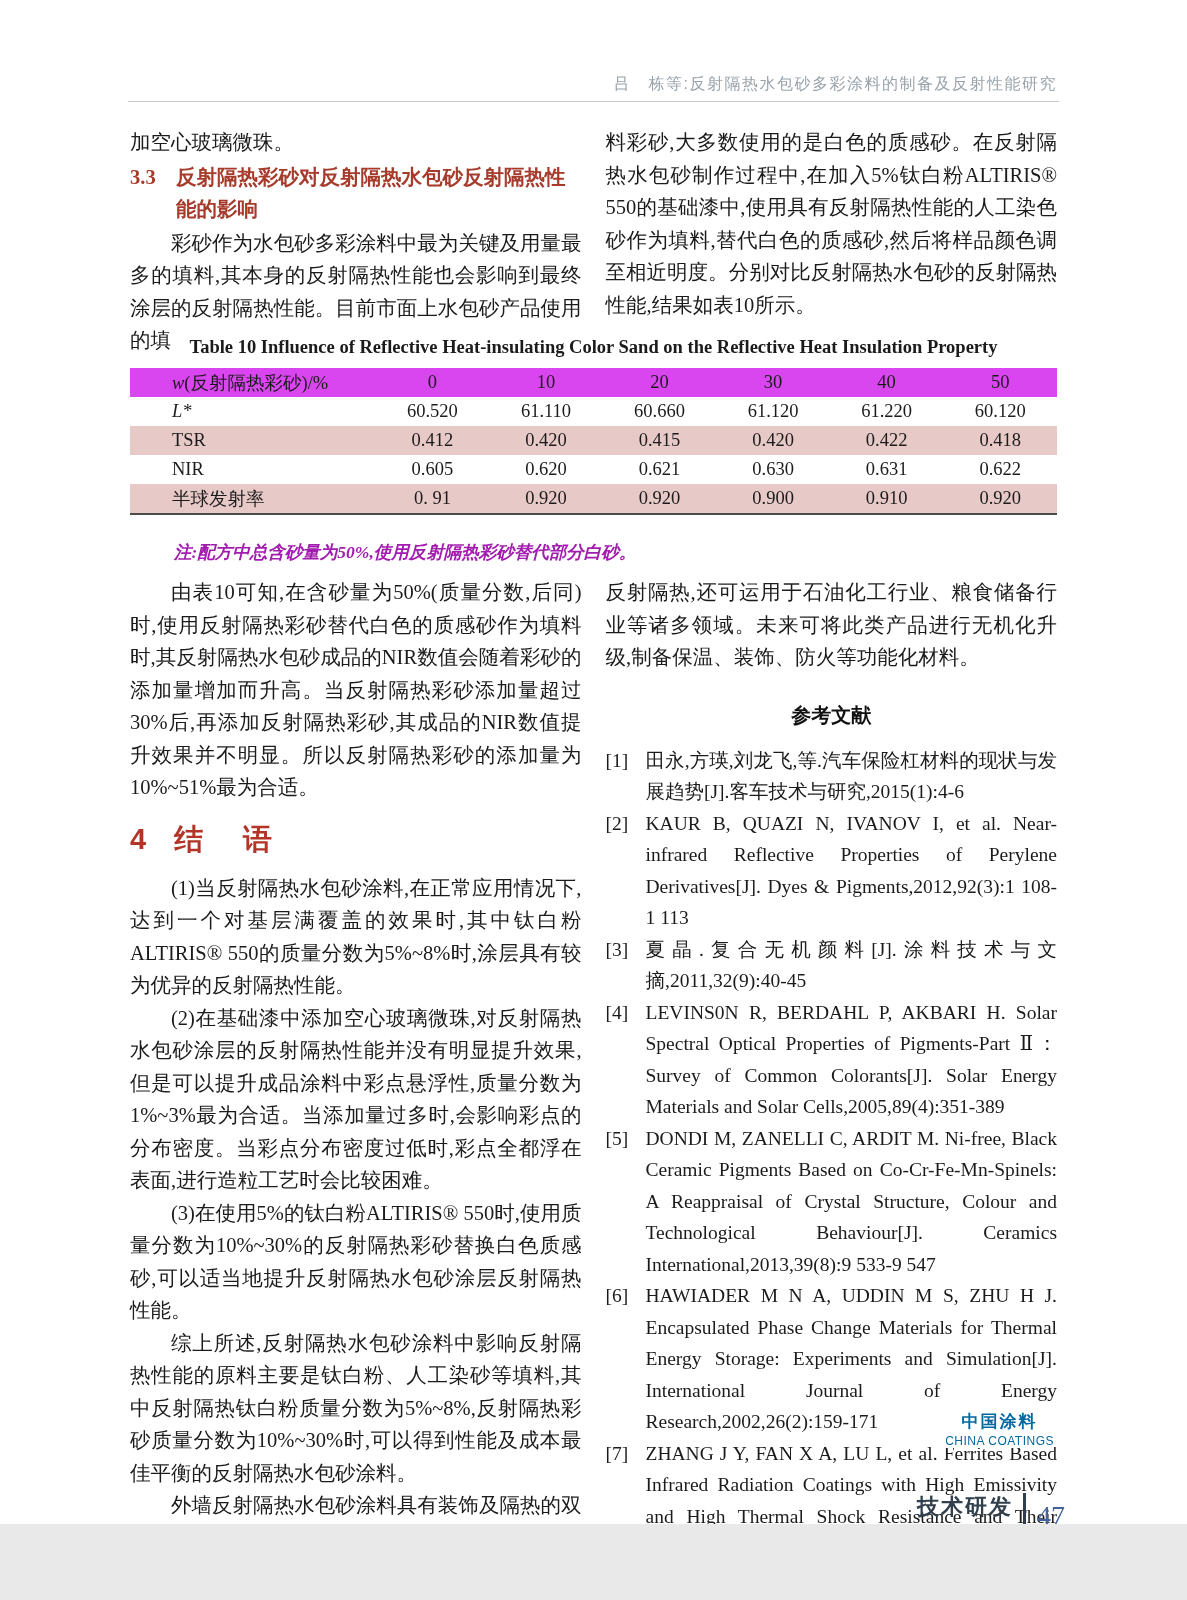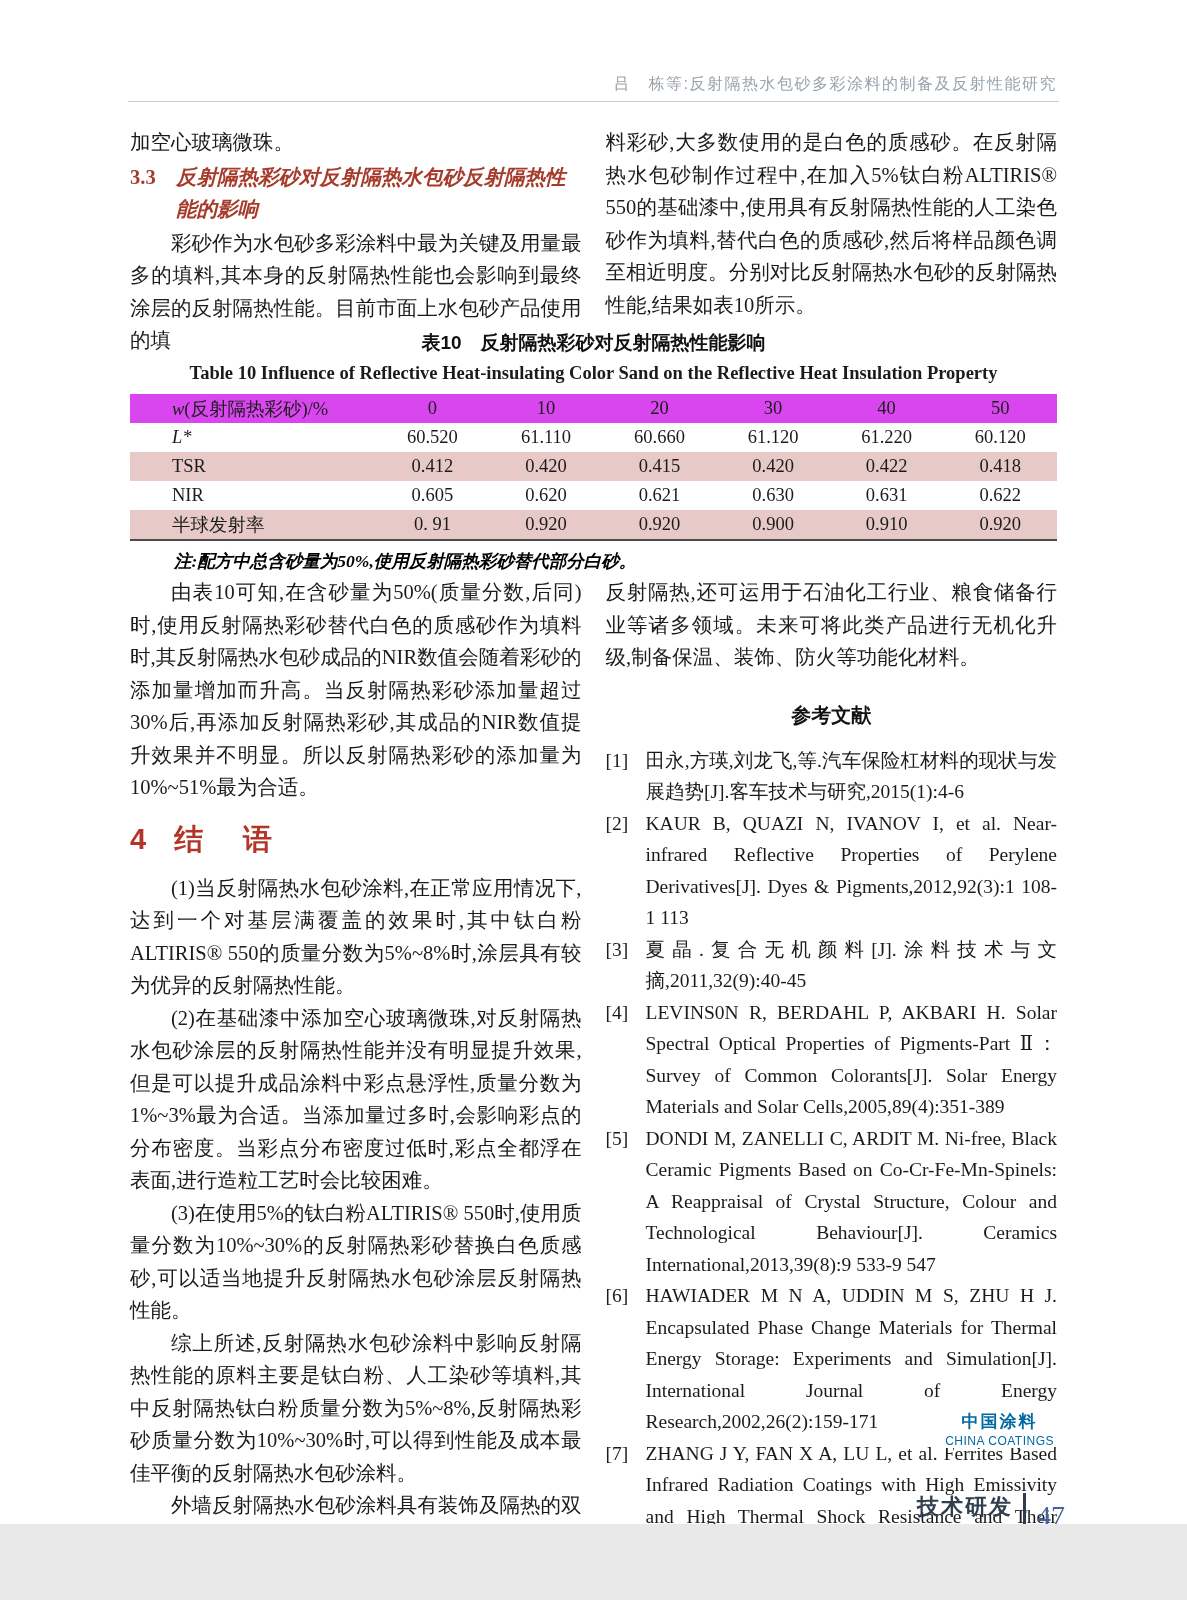--- a/index.html
+++ b/index.html
@@ -11,33 +11,33 @@
   .header-rule{position:absolute;top:101px;left:128px;right:128px;height:1px;background:#c9ced3;}
   
   .top-row{position:absolute;top:126px;left:130px;right:130px;display:flex;gap:24px;}
   .mid-row{position:absolute;top:576px;left:130px;right:130px;display:flex;gap:24px;}
   .col{flex:1 1 0;min-width:0;}
   p{margin:0;font-size:20.5px;line-height:32.5px;text-align:justify;}
   p.indent{text-indent:2em;}
   
   .sec-heading{display:flex;color:#a63a2b;font-weight:bold;font-size:20.5px;line-height:32px;margin:2px 0;}
   .sec-heading .num{flex:0 0 46px;}
-  .sec-heading .txt{flex:1;font-style:italic;}
+  .sec-heading .txt{flex:1;}
   
   .table-block{position:absolute;top:330px;left:130px;right:130px;}
   .tbl-title-zh{text-align:center;font-weight:bold;font-size:19px;color:#111;
         font-family:"Liberation Sans","DejaVu Sans",sans-serif;}
   .tbl-title-en{text-align:center;font-weight:bold;font-size:18.5px;margin:7px 0 10px;}
   table.data{width:100%;border-collapse:collapse;table-layout:fixed;font-size:18.5px;border-bottom:2px solid #4c4c4c;}
   table.data th,table.data td{height:29px;padding:0;font-weight:normal;text-align:center;}
   table.data th:first-child,table.data td:first-child{text-align:left;padding-left:42px;}
   table.data thead tr{background:#d946ef;}
   table.data tbody tr:nth-child(even){background:#e7c9c7;}
   .lbl-italic{font-style:italic;}
-  .tbl-note{margin-top:8px;padding-left:44px;color:#000000;font-size:17.5px;font-style:italic;font-weight:bold;}
+  .tbl-note{margin-top:25px;padding-left:44px;color:#a21caf;font-size:17.5px;font-style:italic;font-weight:bold;}
   
   .conclusion-heading{display:flex;align-items:baseline;color:#b23527;font-weight:bold;font-size:29px;
         margin:16px 0 12px;font-family:"Liberation Sans","DejaVu Sans",sans-serif;}
   .conclusion-heading .num{margin-right:28px;}
   .conclusion-heading .ct{letter-spacing:0.55em;}
   
   .refs-title{text-align:center;font-weight:bold;font-size:20px;margin:28px 0 16px;color:#111;}
   .refs{list-style:none;margin:0;padding:0;font-size:19.5px;line-height:31.5px;}
   .ref{display:flex;}
   .ref .mk{flex:0 0 40px;}
@@ -71,21 +71,20 @@
         <span class="txt">反射隔热彩砂对反射隔热水包砂反射隔热性能的影响</span>
       </div>
       <p class="indent">彩砂作为水包砂多彩涂料中最为关键及用量最多的填料,其本身的反射隔热性能也会影响到最终涂层的反射隔热性能。目前市面上水包砂产品使用的填</p>
     </div>
     <div class="col">
       <p>料彩砂,大多数使用的是白色的质感砂。在反射隔热水包砂制作过程中,在加入5%钛白粉ALTIRIS® 550的基础漆中,使用具有反射隔热性能的人工染色砂作为填料,替代白色的质感砂,然后将样品颜色调至相近明度。分别对比反射隔热水包砂的反射隔热性能,结果如表10所示。</p>
     </div>
   </div>
 
   <div class="table-block">
-    <div class="tbl-title-zh">表10　反射隔热彩砂对反射隔热性能影响</div>
     <div class="tbl-title-en">Table 10   Influence of Reflective Heat-insulating Color Sand on the Reflective Heat Insulation Property</div>
     <table class="data">
       <colgroup>
         <col style="width:26.5%">
           <col style="width:12.25%">
           <col style="width:12.25%">
           <col style="width:12.25%">
         <col style="width:12.25%">
           <col style="width:12.25%">
           <col style="width:12.25%">

